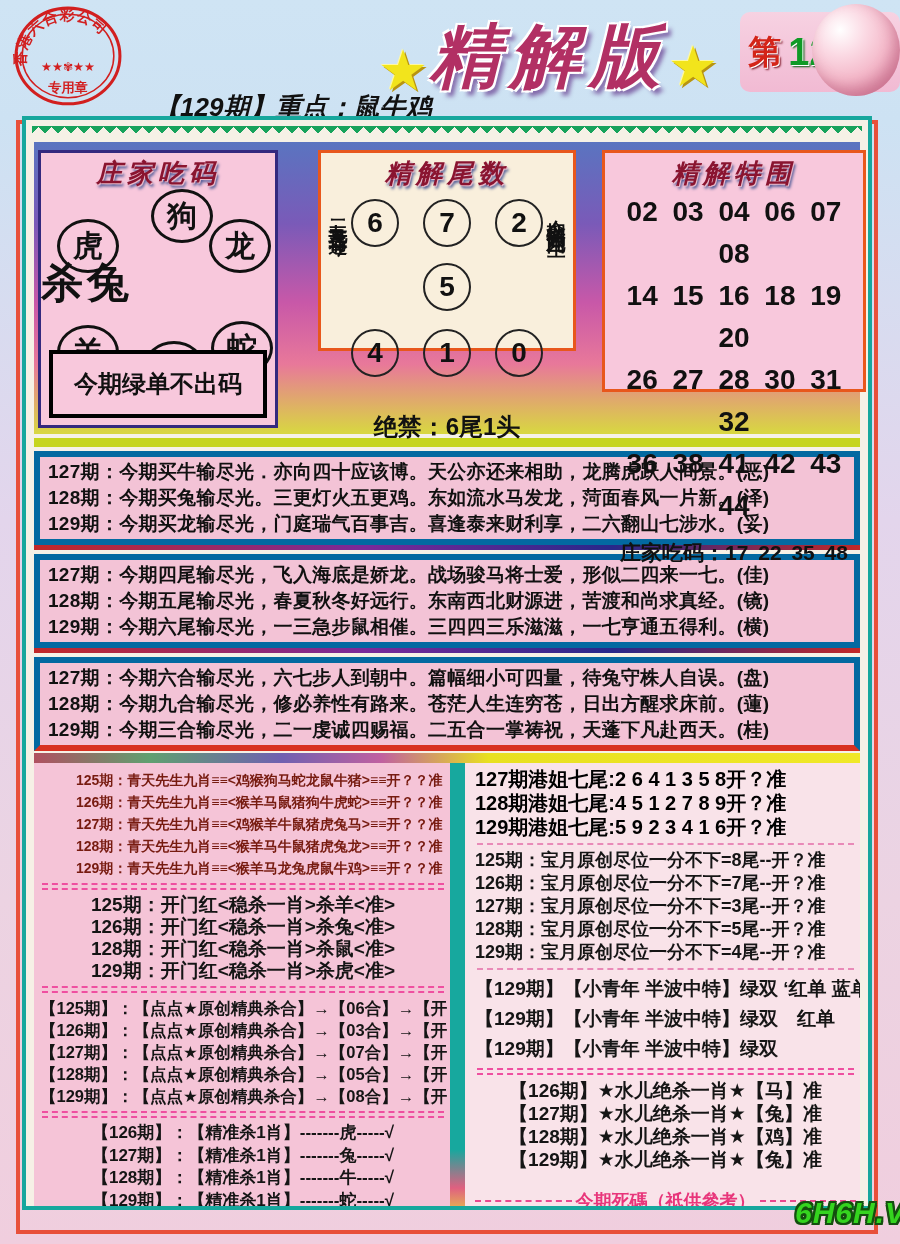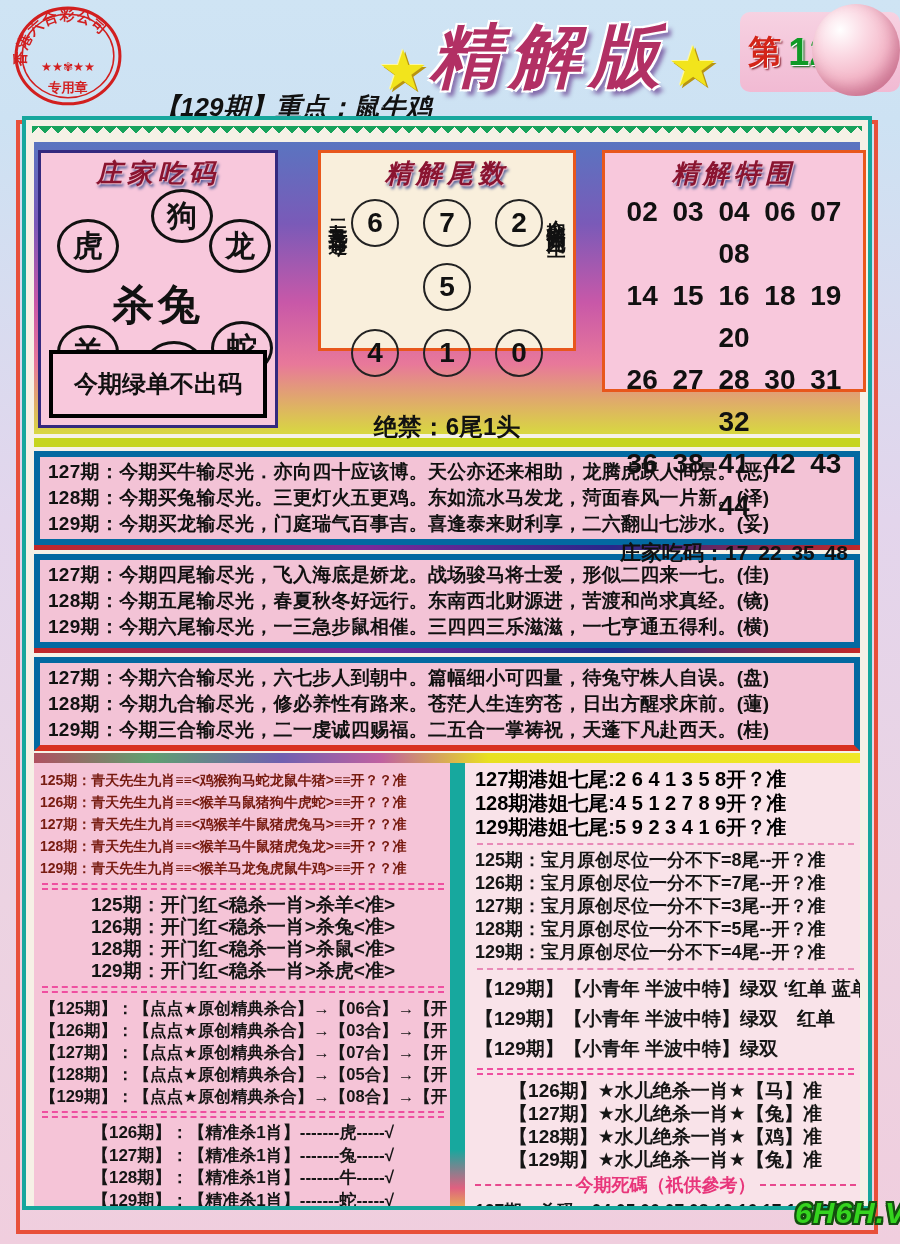--- a/index.html
+++ b/index.html
@@ -34,21 +34,21 @@
     background-size:13px 13px;background-repeat:repeat-x;}
   
   .row1{position:relative;margin:5px 8px 0;height:292px;
     background:linear-gradient(180deg,#5a74c0 0%,#7a5ab8 28%,#c858a8 55%,#e8789a 76%,#d8d840 100%);}
   .pbox{position:absolute;top:8px;box-sizing:border-box;}
   .box-title{text-align:center;font-size:26px;font-weight:900;font-style:italic;color:#8a1430;letter-spacing:5px;
     text-shadow:1px 1px 0 #e8b8c8,2px 3px 3px #405090;margin-top:3px;}
   .zodiac{left:4px;width:240px;height:278px;border:3px solid #34297e;background:#f8c8dc;}
   .zcircle{position:absolute;width:56px;height:48px;border:3px solid #111;border-radius:50%;
     display:flex;align-items:center;justify-content:center;font-size:30px;font-weight:800;color:#111;}
-  .zkill{position:absolute;left:0;right:0;top:124px;text-align:center;font-size:42px;font-weight:900;color:#111;letter-spacing:4px;}
+  .zkill{position:absolute;left:0;right:0;top:102px;font-size:42px;font-weight:900;color:#111;letter-spacing:4px;}
   .zfooter{position:absolute;left:8px;right:8px;bottom:7px;border:4px solid #000;background:#f8c8dc;
     text-align:center;font-size:24px;font-weight:900;color:#111;padding:14px 0;}
   .tails{left:284px;width:258px;height:201px;border:3px solid #e8571c;background:#f9efdc;}
   .tbody{position:relative;height:206px;}
   .vtext{position:absolute;top:6px;writing-mode:vertical-rl;text-orientation:upright;font-size:19px;font-weight:800;color:#111;letter-spacing:3px;}
   .vleft{left:4px;} .vright{right:4px;}
   .trow{display:flex;justify-content:center;gap:24px;}
   .tr1{margin-top:8px;} .trmid{margin-top:16px;} .tr2{margin-top:18px;}
   .ncircle{width:44px;height:44px;border:2.5px solid #222;border-radius:50%;
     display:flex;align-items:center;justify-content:center;font-size:28px;font-weight:800;color:#111;background:transparent;}
@@ -62,32 +62,32 @@
   .vblock.last{border-bottom-color:#d83020;}
   .vline{font-size:19px;font-weight:700;color:#111;line-height:26px;white-space:nowrap;letter-spacing:.3px;}
   .gap-a{height:5px;margin:0 8px;background:linear-gradient(90deg,#c22828,#7a2a9a 40%,#28288a 70%,#c22828);}
   .rainbow{height:10px;margin:2px 8px 0;
     background:linear-gradient(90deg,#b05060 0%,#60a070 14%,#7060b0 30%,#c060a0 42%,#e8e020 55%,#f0e828 100%);}
   
   .cols{display:flex;margin:0 8px;height:483px;overflow:hidden;}
   .lcol{width:416px;background:#f5c4d7;padding:6px 4px 0 6px;box-sizing:border-box;overflow:hidden;}
   .divider{width:15px;background:linear-gradient(180deg,#17a89e 0%,#17a89e 80%,#e06080 88%,#e8d040 94%,#9060c0 100%);}
   .rcol{flex:1;background:#f9e3e9;padding:4px 4px 0 10px;box-sizing:border-box;overflow:hidden;}
-  .lc1{font-size:14px;font-weight:800;color:#771b10;line-height:22px;white-space:nowrap;}
+  .lc1{font-size:14px;font-weight:800;color:#771b10;line-height:22px;white-space:nowrap;margin-left:36px;}
   .lc2{font-size:19px;font-weight:800;color:#151515;line-height:22px;text-align:center;white-space:nowrap;}
   .lc3{font-size:16.5px;font-weight:800;color:#151515;line-height:22px;white-space:nowrap;}
   .lc4{font-size:17px;font-weight:800;color:#151515;line-height:22.5px;text-align:center;white-space:nowrap;}
   .sep{height:3px;border-top:2px dashed #ef4fa0;border-bottom:2px dashed #ef4fa0;margin:4px 2px;}
   .sep-thin{border-top:2px dashed #e98ab8;margin:4px 2px;}
   .rc1{font-size:20px;font-weight:800;color:#000000;line-height:24px;white-space:nowrap;}
   .rc2{font-size:18px;font-weight:800;color:#151515;line-height:23px;white-space:nowrap;}
   .rc3{font-size:19px;font-weight:800;color:#151515;line-height:30px;white-space:nowrap;}
   .rc4{font-size:19px;font-weight:800;color:#151515;line-height:23px;text-align:center;white-space:nowrap;}
   .rc5{font-size:17.5px;font-weight:800;color:#151515;line-height:25px;white-space:nowrap;}
-  .dead-sep{display:flex;align-items:center;gap:4px;margin:2px 0;}
+  .dead-sep{display:flex;align-items:center;gap:4px;margin:18px 0;}
   .dline{flex:1;border-top:2px dashed #e8488e;height:0;}
   .dead-title{color:#e8357a;font-weight:900;font-size:18px;white-space:nowrap;}
   .watermark{position:absolute;left:756px;top:1196px;z-index:30;font-size:30px;font-weight:900;font-style:italic;color:#35d41f;letter-spacing:1px;
     text-shadow:-2px 0 0 #14500f,2px 0 0 #14500f,0 -2px 0 #14500f,0 2px 0 #14500f,-2px -2px 0 #14500f,2px 2px 0 #14500f,-2px 2px 0 #14500f,2px -2px 0 #14500f;margin-left:39px;}
 </style>
 </head>
 <body>
 
 <div class="header">
   <svg class="logo" viewBox="0 0 110 104">

